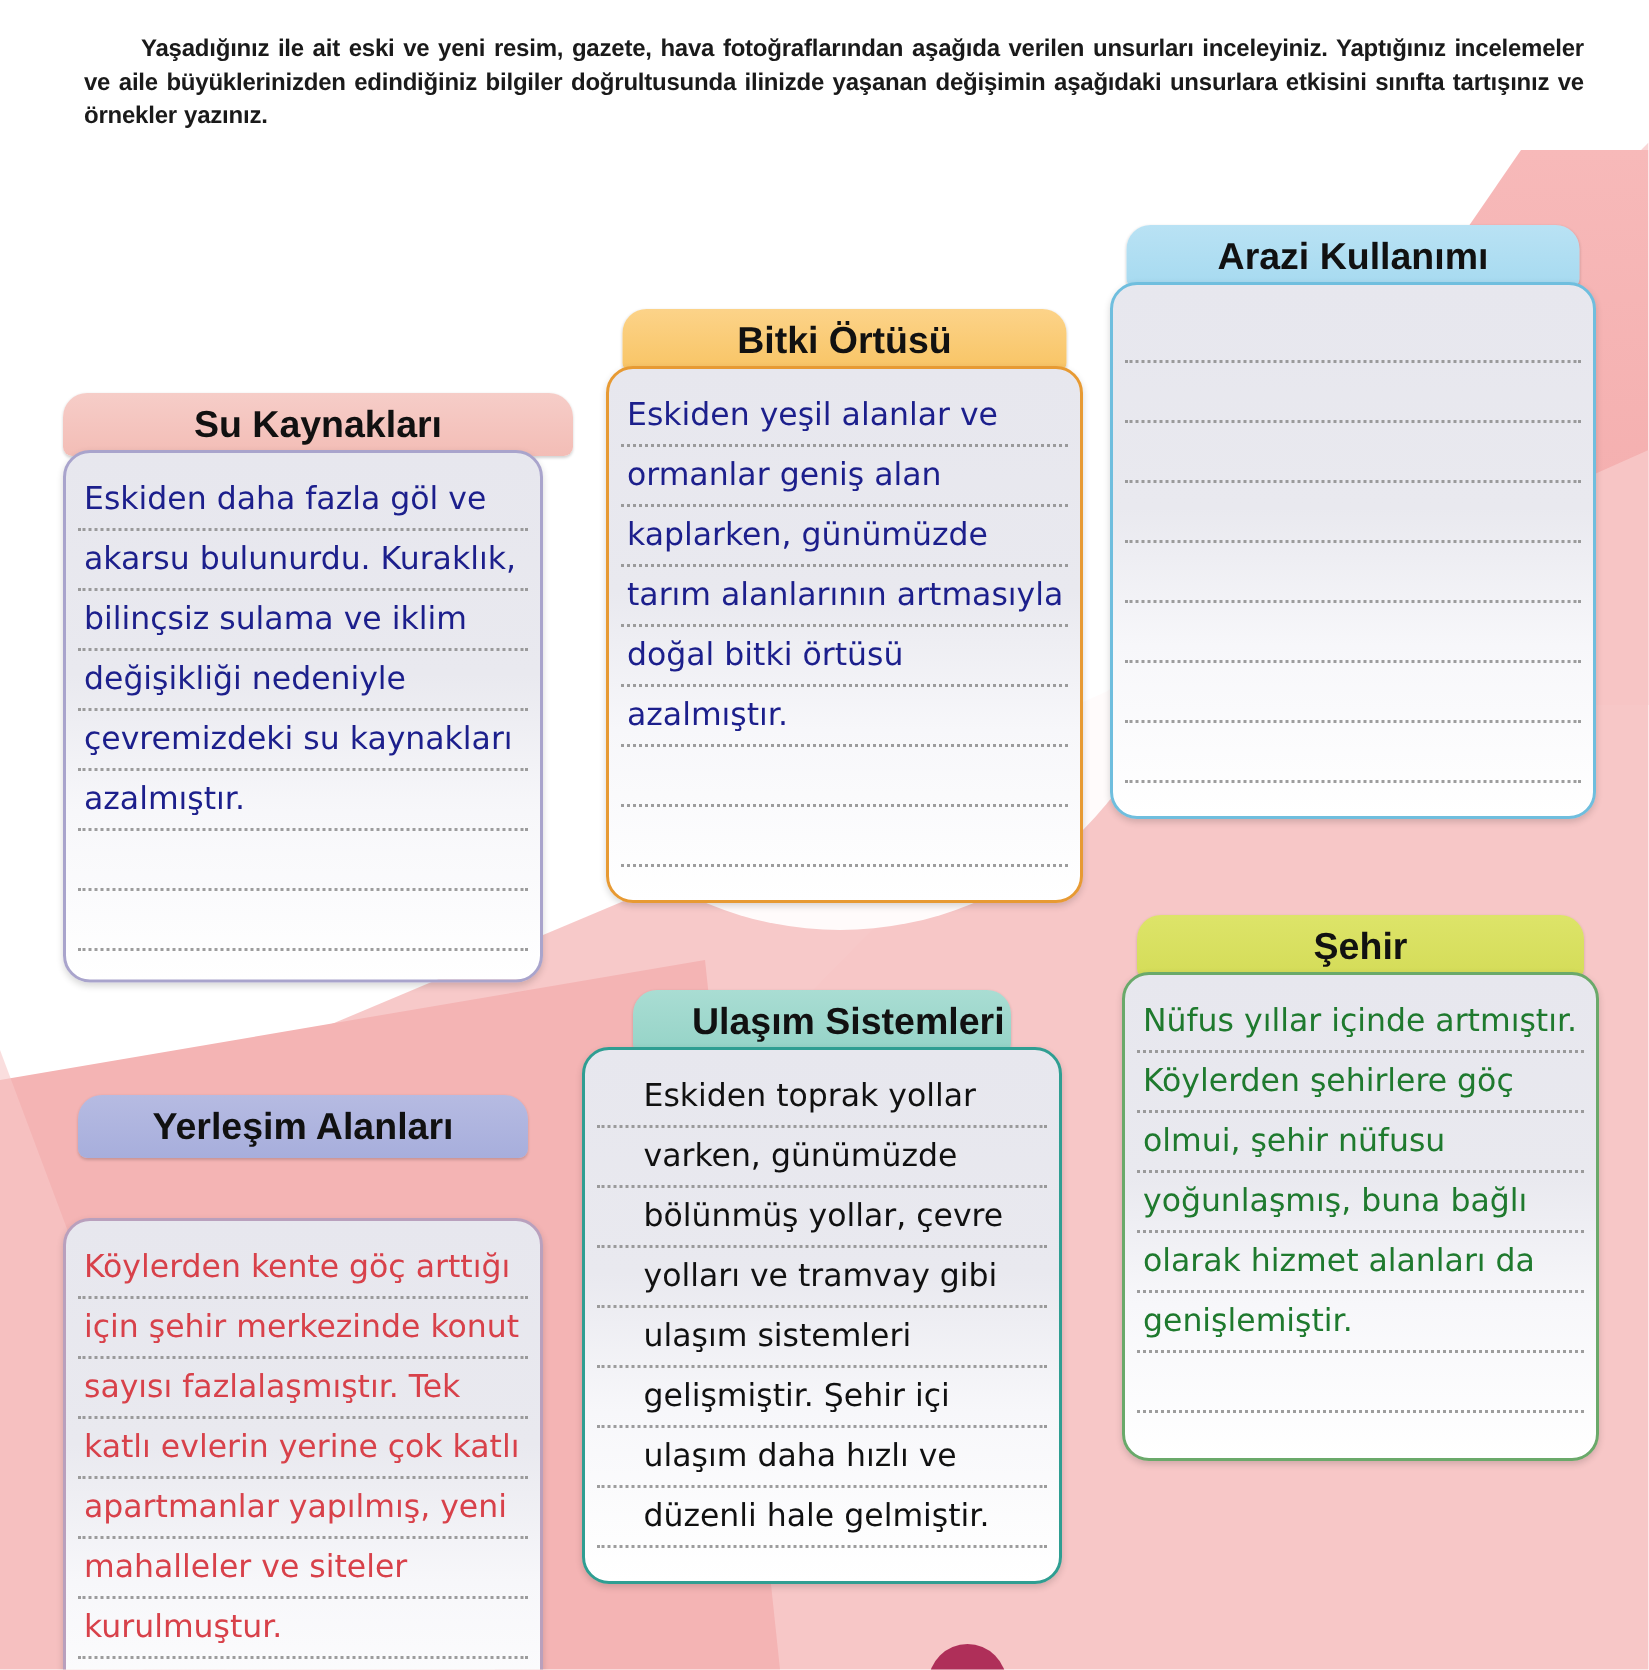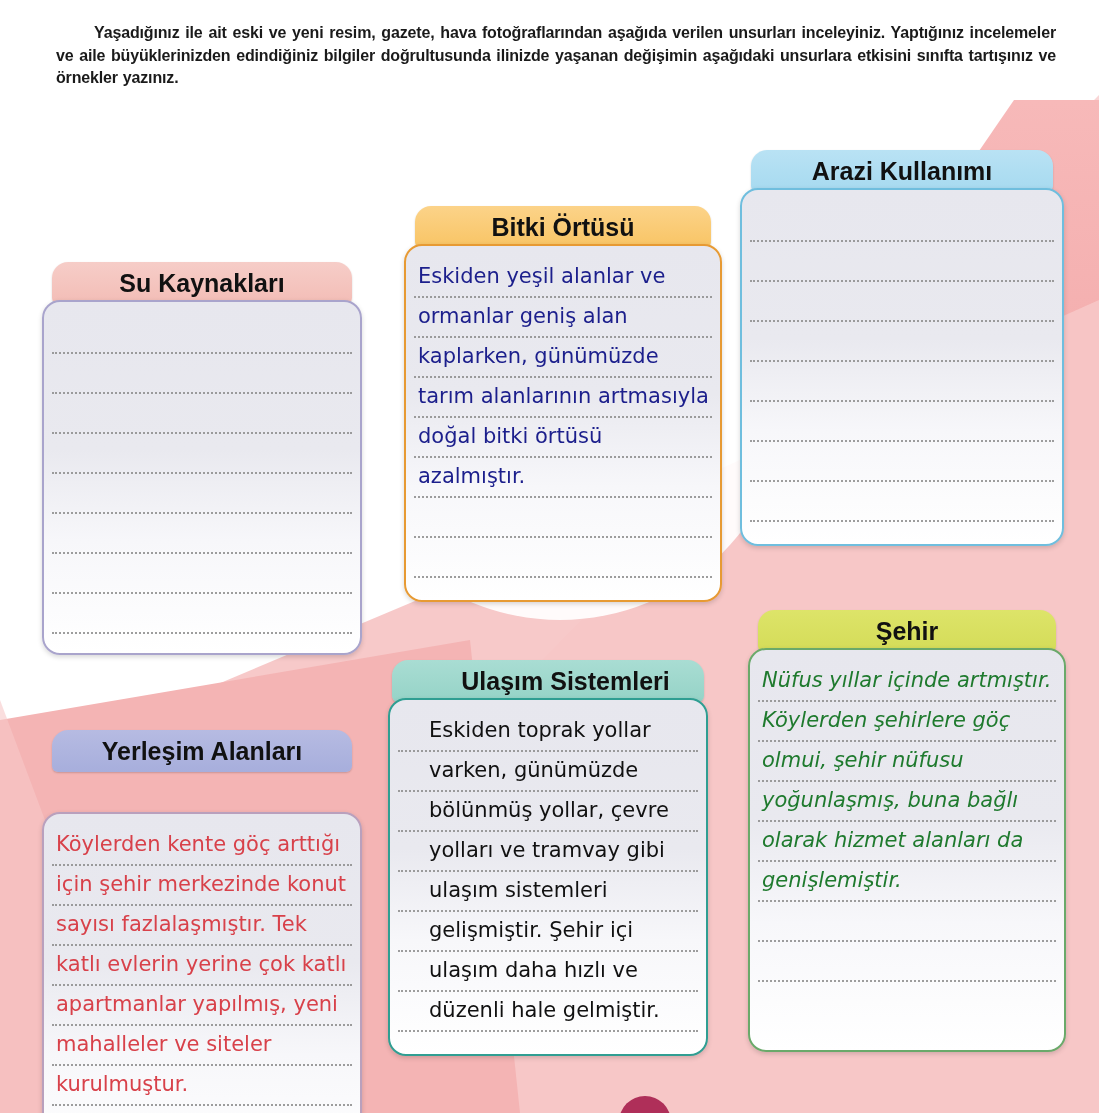--- a/index.html
+++ b/index.html
@@ -102,41 +102,41 @@
     margin: 0;
     font-family: "DejaVu Sans", sans-serif;
     font-size: 21px;
     line-height: 40px;
     font-weight: normal;
     white-space: pre-line;
   }
 
   
   #card-su            { left: 42px;  top: 262px; width: 320px; }
-  #card-su .card-header { width: 300px; background: linear-gradient(180deg,#f6cdc8 0%,#f3bdb6 100%); }
+  #card-su .card-header { width: 340px; background: linear-gradient(180deg,#f6cdc8 0%,#f3bdb6 100%); }
   #card-su .card-body   { height: 355px; border-color: #a9a4cc; }
   #card-su .card-text   { color: #1c1f8c; }
 
   #card-bitki         { left: 404px; top: 206px; width: 318px; }
   #card-bitki .card-header { width: 296px; background: linear-gradient(180deg,#fcd389 0%,#f8c464 100%); }
   #card-bitki .card-body   { height: 358px; border-color: #e79a33; }
   #card-bitki .card-text   { color: #1c1f8c; }
 
   #card-arazi         { left: 740px; top: 150px; width: 324px; }
   #card-arazi .card-header { width: 302px; background: linear-gradient(180deg,#b9e2f4 0%,#a6daf0 100%); }
   #card-arazi .card-body   { height: 358px; border-color: #6fbede; }
   #card-arazi .card-text   { color: #111111; }
 
   #card-nufus         { left: 748px; top: 610px; width: 318px; }
   #card-nufus .card-header { width: 298px; background: linear-gradient(180deg,#dde469 0%,#d4dc58 100%); }
-  #card-nufus .card-body   { height: 404px; border-color: #6aa96a; font-style: italic; }
+  #card-nufus .card-body   { height: 326px; border-color: #6aa96a; }
   #card-nufus .card-text   { color: #1f7a2e; }
 
   #card-ulasim        { left: 388px; top: 660px; width: 320px; }
-  #card-ulasim .card-header { width: 312px; background: linear-gradient(180deg,#a9ddd3 0%,#95d3c7 100%); padding-left: 35px; }
+  #card-ulasim .card-header { width: 252px; background: linear-gradient(180deg,#a9ddd3 0%,#95d3c7 100%); padding-left: 35px; }
   #card-ulasim .card-body   { height: 358px; border-color: #2f9e92; }
   #card-ulasim .card-text   { color: #111111; margin-left: 27px; }
 
   #card-yerlesim      { left: 42px;  top: 730px; width: 320px; }
   #card-yerlesim .card-header { width: 300px; background: linear-gradient(180deg,#b6bbe2 0%,#a7aedc 100%); }
   #card-yerlesim .card-body   { height: 358px; border-color: #b9a0bd; margin-top: 40px; }
   #card-yerlesim .card-text   { color: #d8414a; }
 </style>
 </head>
 <body>
@@ -185,20 +185,21 @@
     <div class="card-lines">
       <i style="top:50px"></i>
         <i style="top:90px"></i>
         <i style="top:130px"></i>
       <i style="top:170px"></i>
         <i style="top:210px"></i>
         <i style="top:250px"></i>
       <i style="top:290px"></i>
         <i style="top:330px"></i>
     </div>
+    <p class="card-text">Eskiden daha fazla göl ve akarsu bulunurdu. Kuraklık, bilinçsiz sulama ve iklim değişikliği nedeniyle çevremizdeki su kaynakları azalmıştır.</p>
   </div>
 </div>
 
 <div class="card" id="card-bitki">
   <div class="card-header">Bitki Örtüsü</div>
   <div class="card-body">
     <div class="card-lines">
       <i style="top:50px"></i>
         <i style="top:90px"></i>
         <i style="top:130px"></i>

